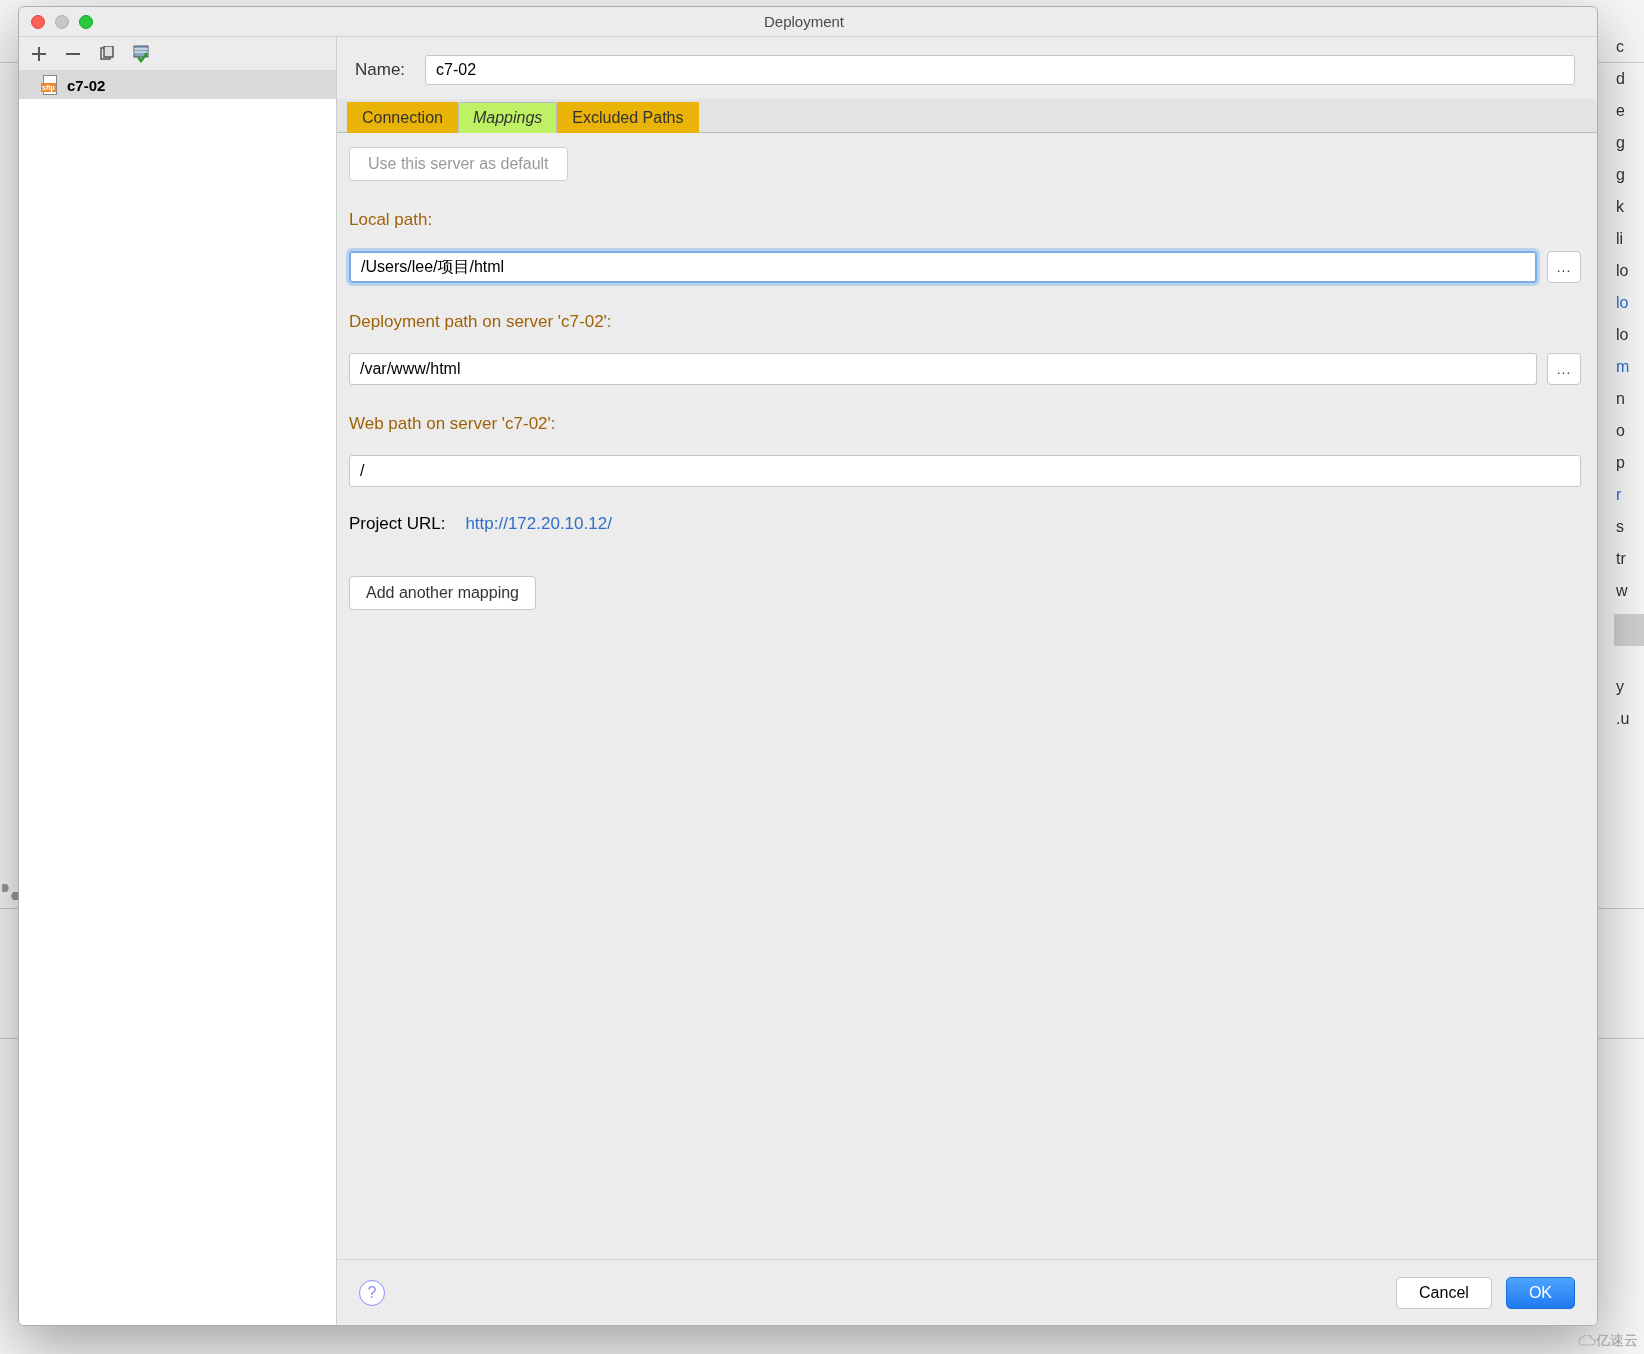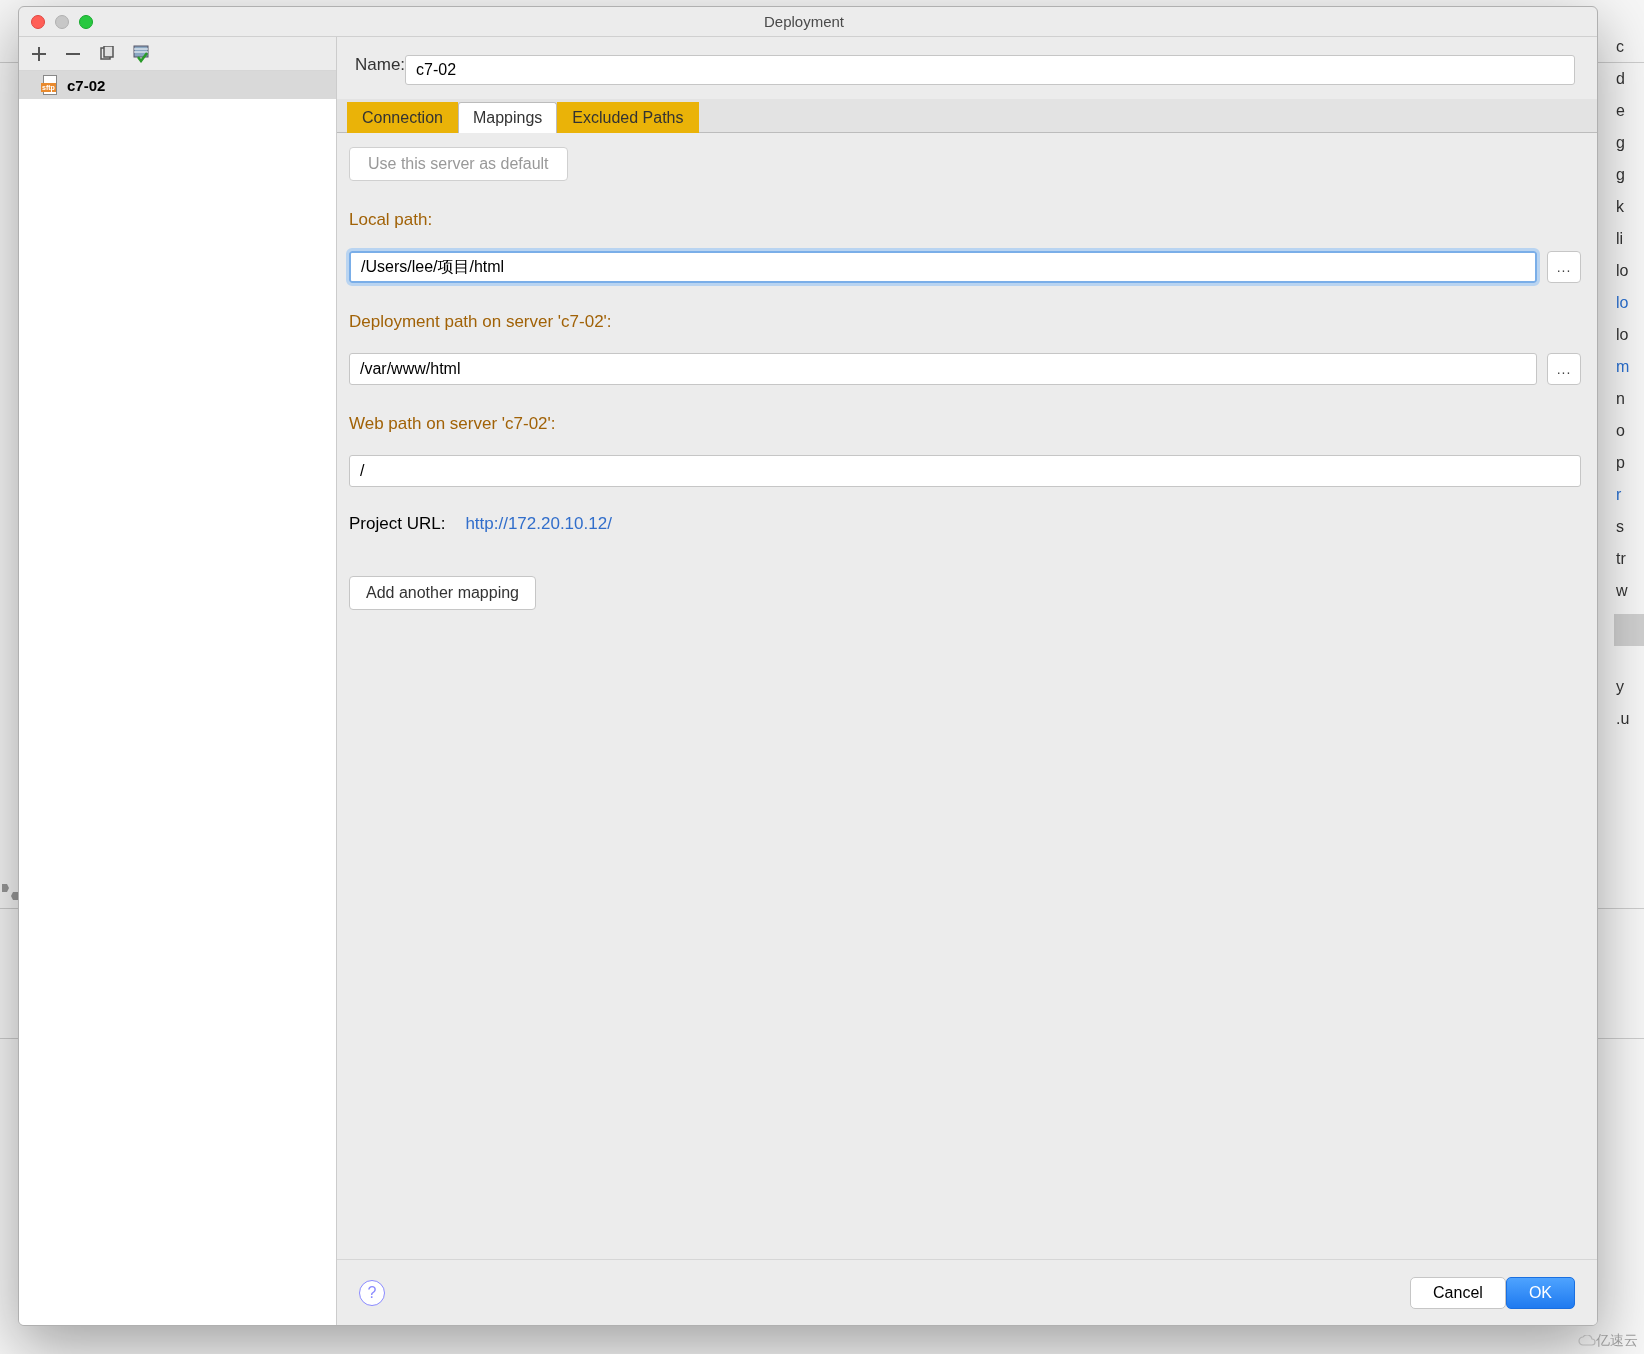--- a/index.html
+++ b/index.html
@@ -105,21 +105,21 @@
   }
   .sftp-icon {
     width: 18px; height: 20px;
     position: relative;
   }
   .sftp-icon .page { position:absolute; left:2px; top:0; width:14px; height:20px; background:#fff; border:1px solid #888; }
   .sftp-icon .tag { position:absolute; left:0; top:8px; background:#e98a2e; color:#fff; font-size:7px; padding:0 1px; line-height:9px;}
 
   .main-panel { flex:1; display:flex; flex-direction:column; background:#ececec; }
 
-  .name-row { display:flex; align-items:flex-start; padding: 18px 22px 14px 18px; }
+  .name-row { display:flex; align-items:center; gap:20px; padding: 18px 22px 14px 18px; }
   .name-label { font-size: 17px; color:#333; }
   .name-input {
     flex:1; height:30px; border:1px solid #c6c6c6; background:#fff;
     border-radius:3px; padding:0 10px; font-size:16px;
   }
 
   .tabs {
     display:flex; align-items:flex-end;
     padding-left: 10px;
     border-bottom: 1px solid #bcbcbc;
@@ -131,24 +131,25 @@
     font-size: 16px;
     color: #333;
     border: 1px solid transparent;
     border-bottom: none;
     cursor: pointer;
     position: relative;
     top: 1px;
     background: #eab308;
   }
   .tab.active {
-    background: #ffffff;
+    background: #bef264;
     border-color: #bcbcbc;
     border-top-left-radius: 3px;
     border-top-right-radius: 3px;
+    font-style: italic;
   }
 
   .mappings-content {
     flex:1; padding: 14px 16px 0 12px;
     display:flex; flex-direction:column; gap: 21px;
   }
   .default-btn {
     align-self:flex-start;
     height: 34px; padding: 0 18px;
     background:#fff; border:1px solid #d0d0d0; border-radius:4px;
@@ -183,21 +184,21 @@
     height: 66px; border-top:1px solid #d6d6d6;
     display:flex; align-items:center; justify-content:space-between;
     padding: 0 22px;
     background:#ececec;
   }
   .help-btn {
     width:26px; height:26px; border:1.5px solid #8a8aff; border-radius:50%;
     color:#8a8aff; display:flex; align-items:center; justify-content:center;
     font-size:16px; cursor:pointer; background:#fff;
   }
-  .footer-buttons { display:flex; gap:0; }
+  .footer-buttons { display:flex; gap:14px; }
   .btn {
     height:32px; padding:0 22px; border-radius:5px; font-size:16px;
     border:1px solid #c6c6c6; background:#fff; cursor:pointer;
   }
   .btn-primary {
     background: linear-gradient(#4ea3ff,#1f7af0);
     border-color:#1a6fe0; color:#fff;
   }
   .watermark {
     position:absolute; right:6px; bottom:4px;

